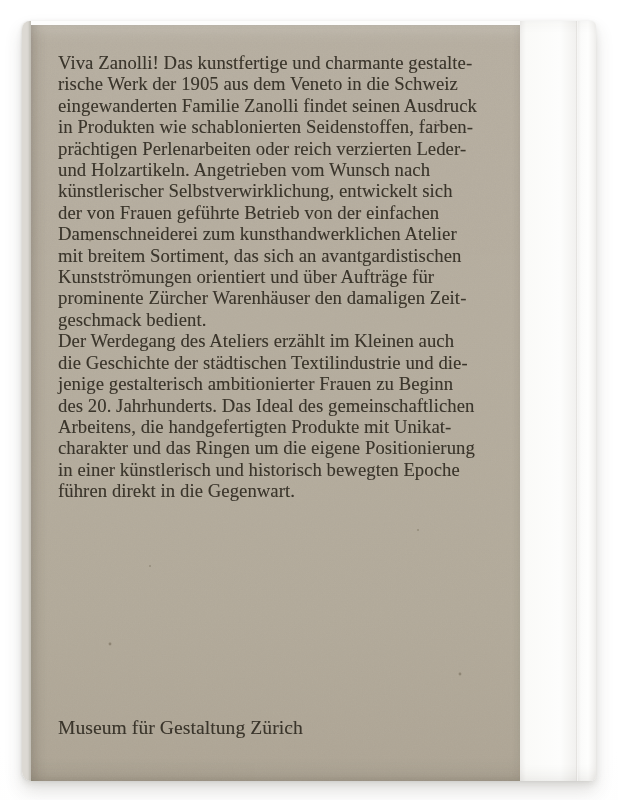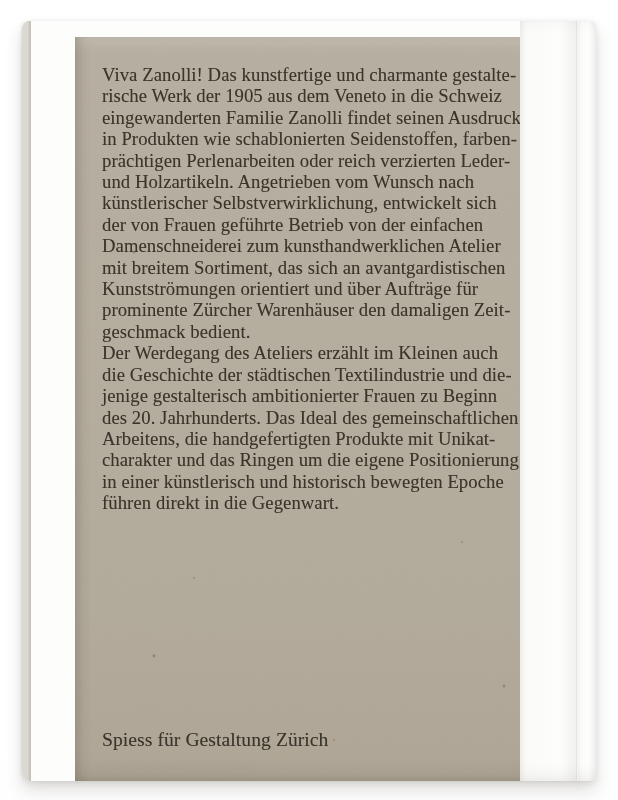--- a/index.html
+++ b/index.html
@@ -35,29 +35,28 @@
       90deg,
       #ececе8 0px, #e9e7e2 1px,
       #cdcac3 1.5px, #dedbd5 3px
     );
     background-color: #dcd9d3;
     box-shadow: inset -2px 0 2px rgba(80,75,62,0.18);
   }
   
   .cover-board {
     position: absolute;
-    left: 9px; top: 16px; bottom: 0;
+    left: 9px; top: 4px; bottom: 0;
     width: 489px;
     background: linear-gradient(180deg, #b7afa1 0%, #b5ad9e 40%, #b2aa9a 78%, #aea595 100%);
     box-shadow:
       inset 10px 0 14px -8px rgba(60, 54, 42, 0.28),
       inset -4px 0 8px -4px rgba(60, 54, 42, 0.10),
       inset 0 14px 20px -14px rgba(255, 255, 255, 0.35),
       inset 0 -16px 22px -16px rgba(60, 54, 42, 0.22);
-    margin-left: 44px;
   }
   .grain {
     position: absolute; left: 0; top: 0;
     width: 100%; height: 100%;
     opacity: 0.55;
     pointer-events: none;
   }
   
   .speckles {
     position: absolute; left: 0; top: 0;
@@ -164,21 +163,21 @@
 die Geschichte der städtischen Textilindustrie und die-
 jenige gestalterisch ambitionierter Frauen zu Beginn
 des 20. Jahrhunderts. Das Ideal des gemeinschaftlichen
 Arbeitens, die handgefertigten Produkte mit Unikat-
 charakter und das Ringen um die eigene Positionierung
 in einer künstlerisch und historisch bewegten Epoche
 führen direkt in die Gegenwart.</p>
       </div>
 
       <div class="publisher">
-        <div>Spiess für Gestaltung Zürich</div>
+        <div>Museum für Gestaltung Zürich</div>
       </div>
     </div>
 
     <div class="spine">
       <div class="spine-seam"></div>
     </div>
 
   </div>
 </div>
 

